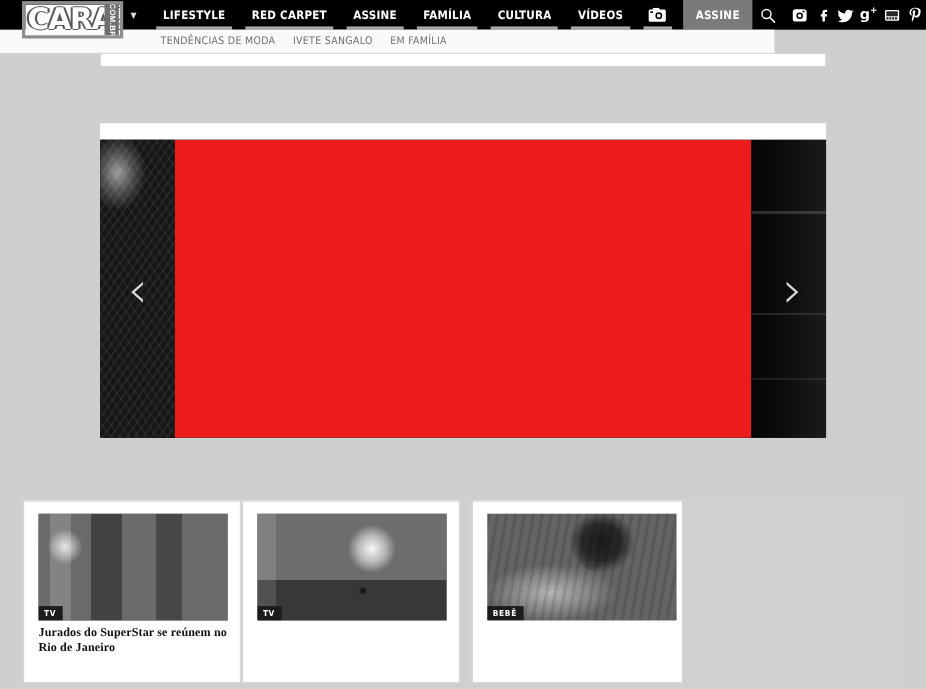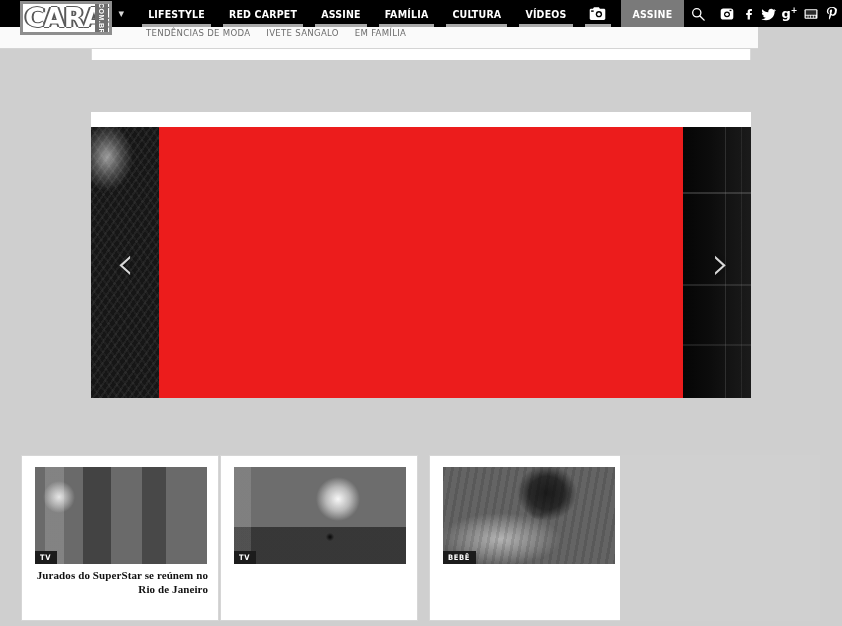--- a/index.html
+++ b/index.html
@@ -134,24 +134,24 @@
   .s-glyph {
     font-size: 14px; line-height: 1;
     font-family: "DejaVu Sans", sans-serif;
     font-weight: 700;
     color: #fff;
   }
 
   
   .subnav {
     position: absolute; top: 27px; left: 0;
-    width: 758px; height: 22px;
+    width: 704px; height: 22px;
     background: #fafafa;
     border-bottom: 1px solid #d4d4d4;
-    display: flex; 
+    display: flex; align-items: center;
     padding-left: 146px;
     gap: 16px;
   }
   .subnav .sub-item {
     color: #6d6d6d;
     font-size: 9.5px;
     font-weight: 400;
     letter-spacing: 0.3px;
     white-space: nowrap;
     font-family: "DejaVu Sans Condensed", "Liberation Sans Narrow", "Liberation Sans", sans-serif;
@@ -257,21 +257,20 @@
     position: absolute;
     left: 21px; top: 406px;
     width: 800px; height: 172px;
   }
   .card {
     position: absolute;
     top: 0;
     width: 198px; height: 166px;
     background: #ffffff;
     border: 1px solid #d6d6d6;
-    text-align: right;
   }
   .card.c0 { left: 0; }
   .card.c1 { left: 199px; }
   .card.c2 { left: 408px; }
   .card-thumb {
     position: absolute;
     left: 13px; top: 11px;
     width: 172px; height: 97px;
     overflow: hidden;
     background: #7c7c7c;

